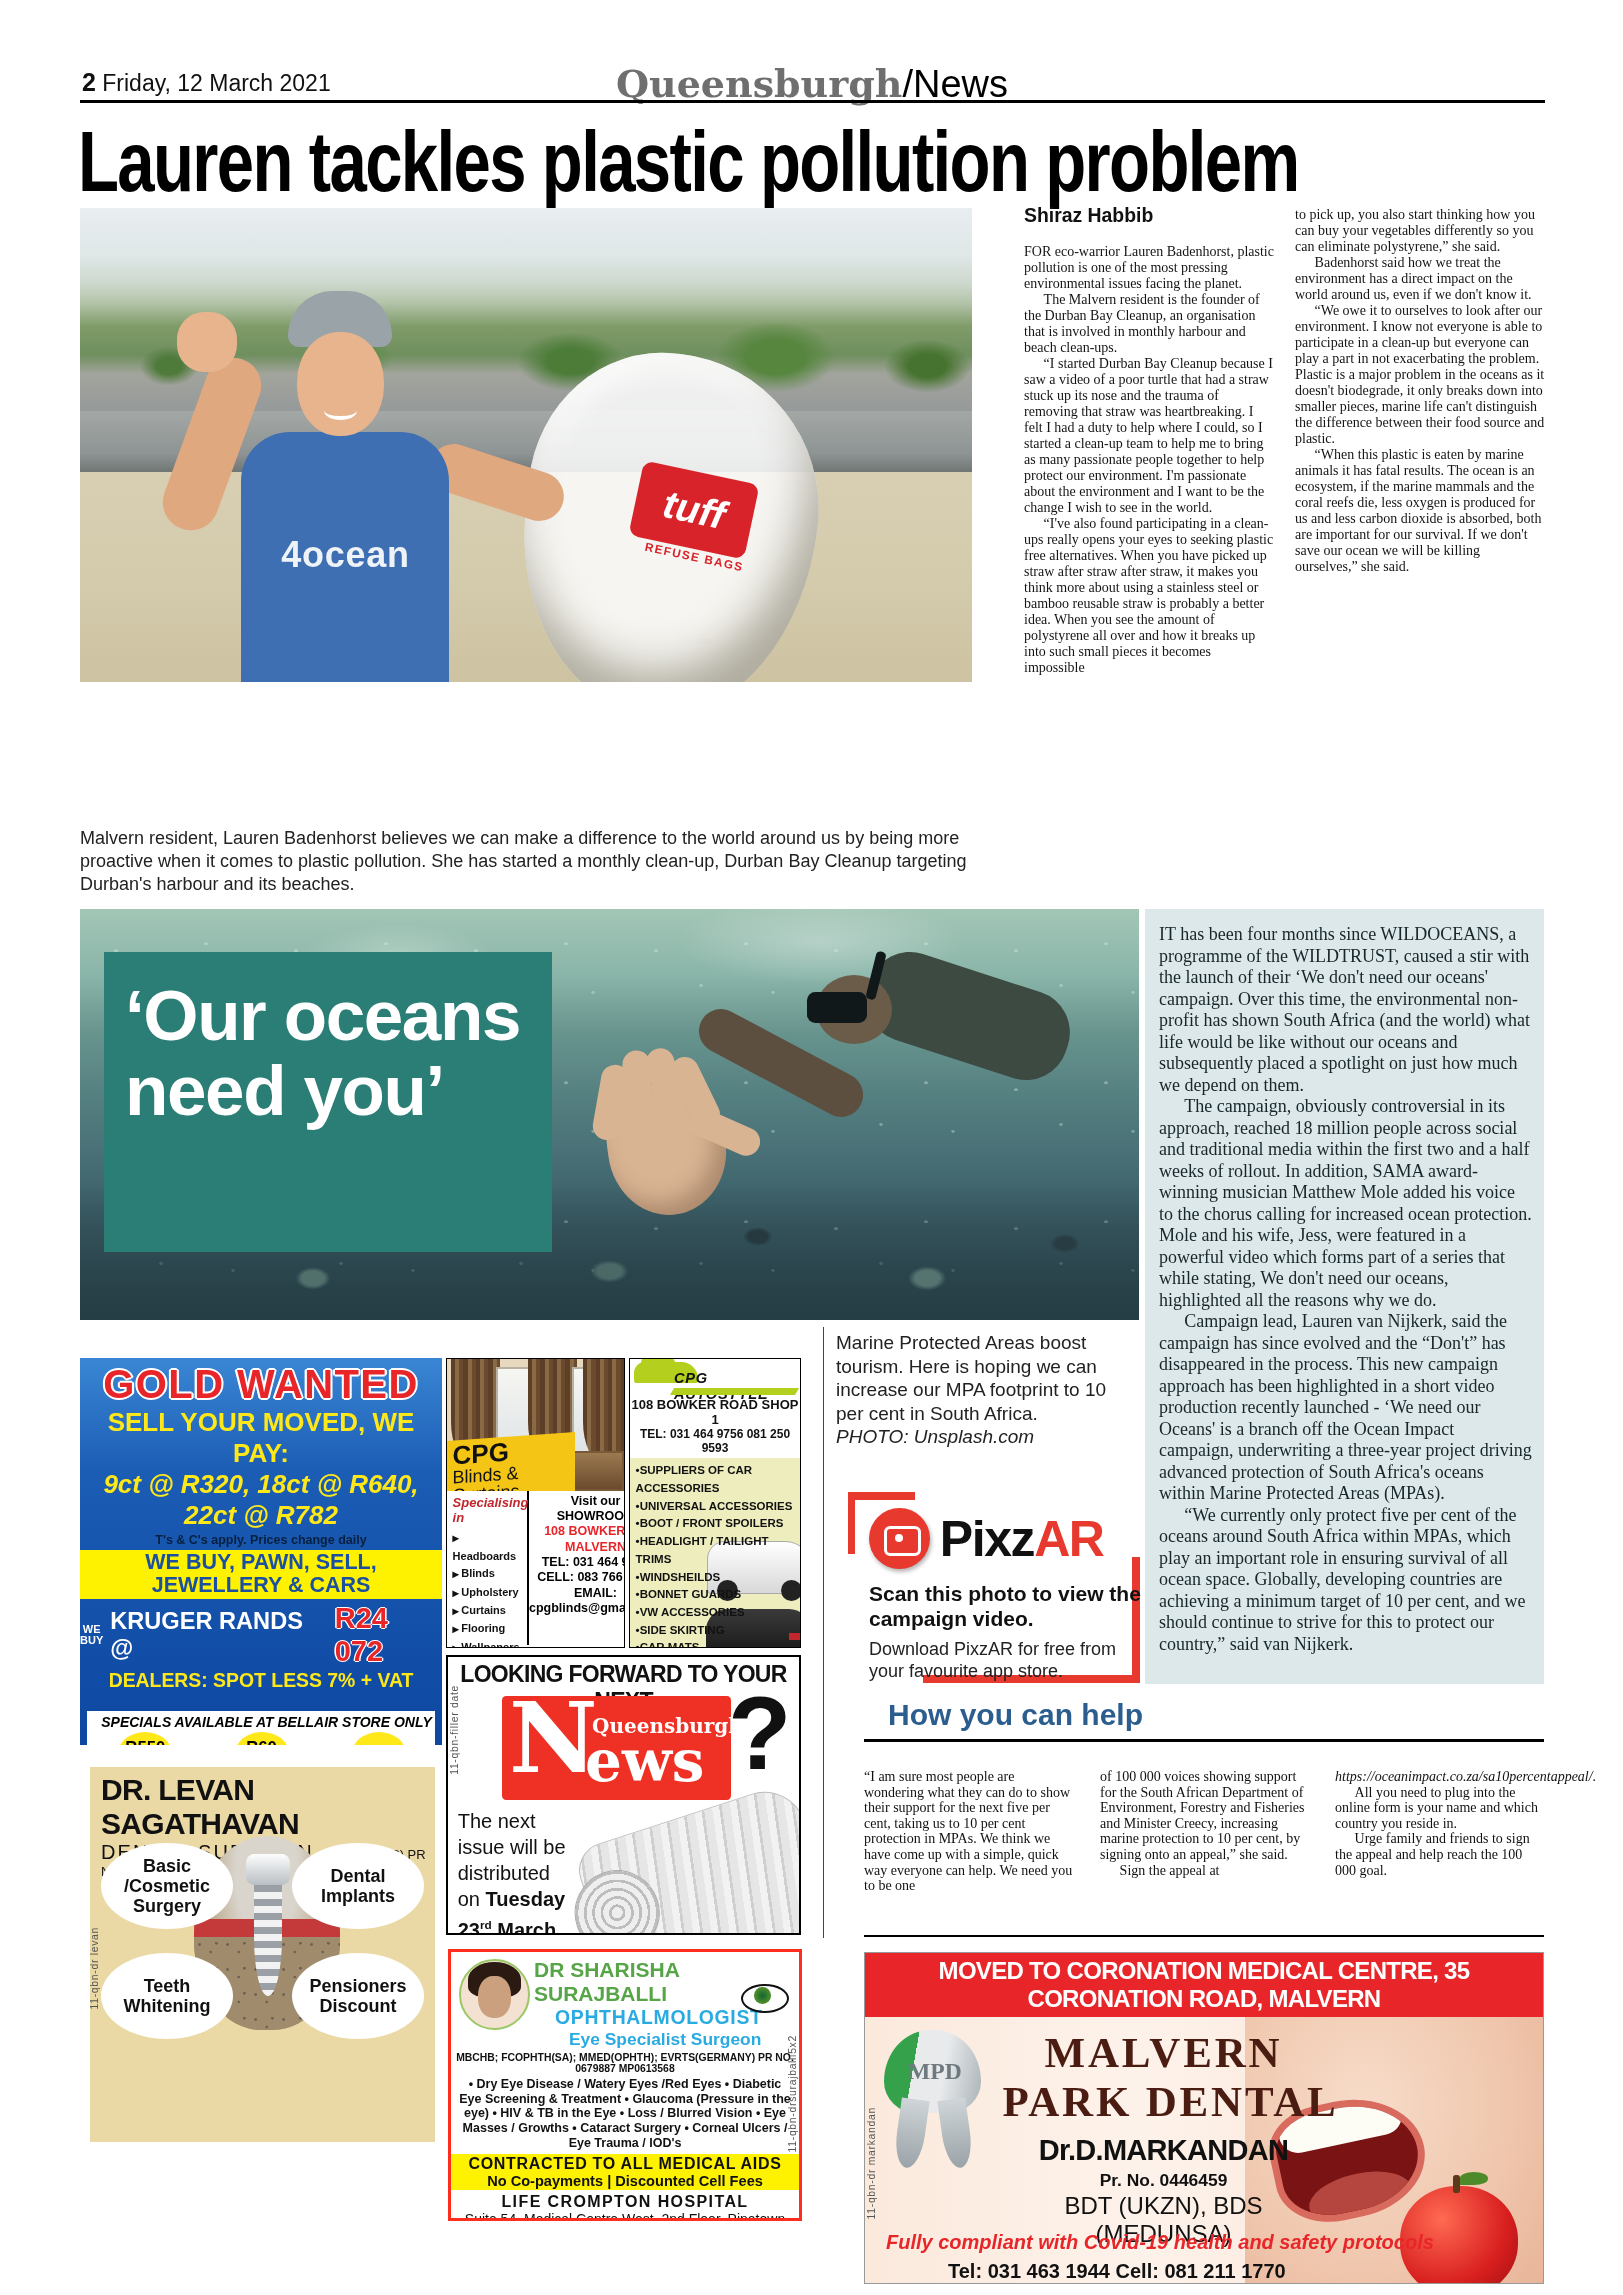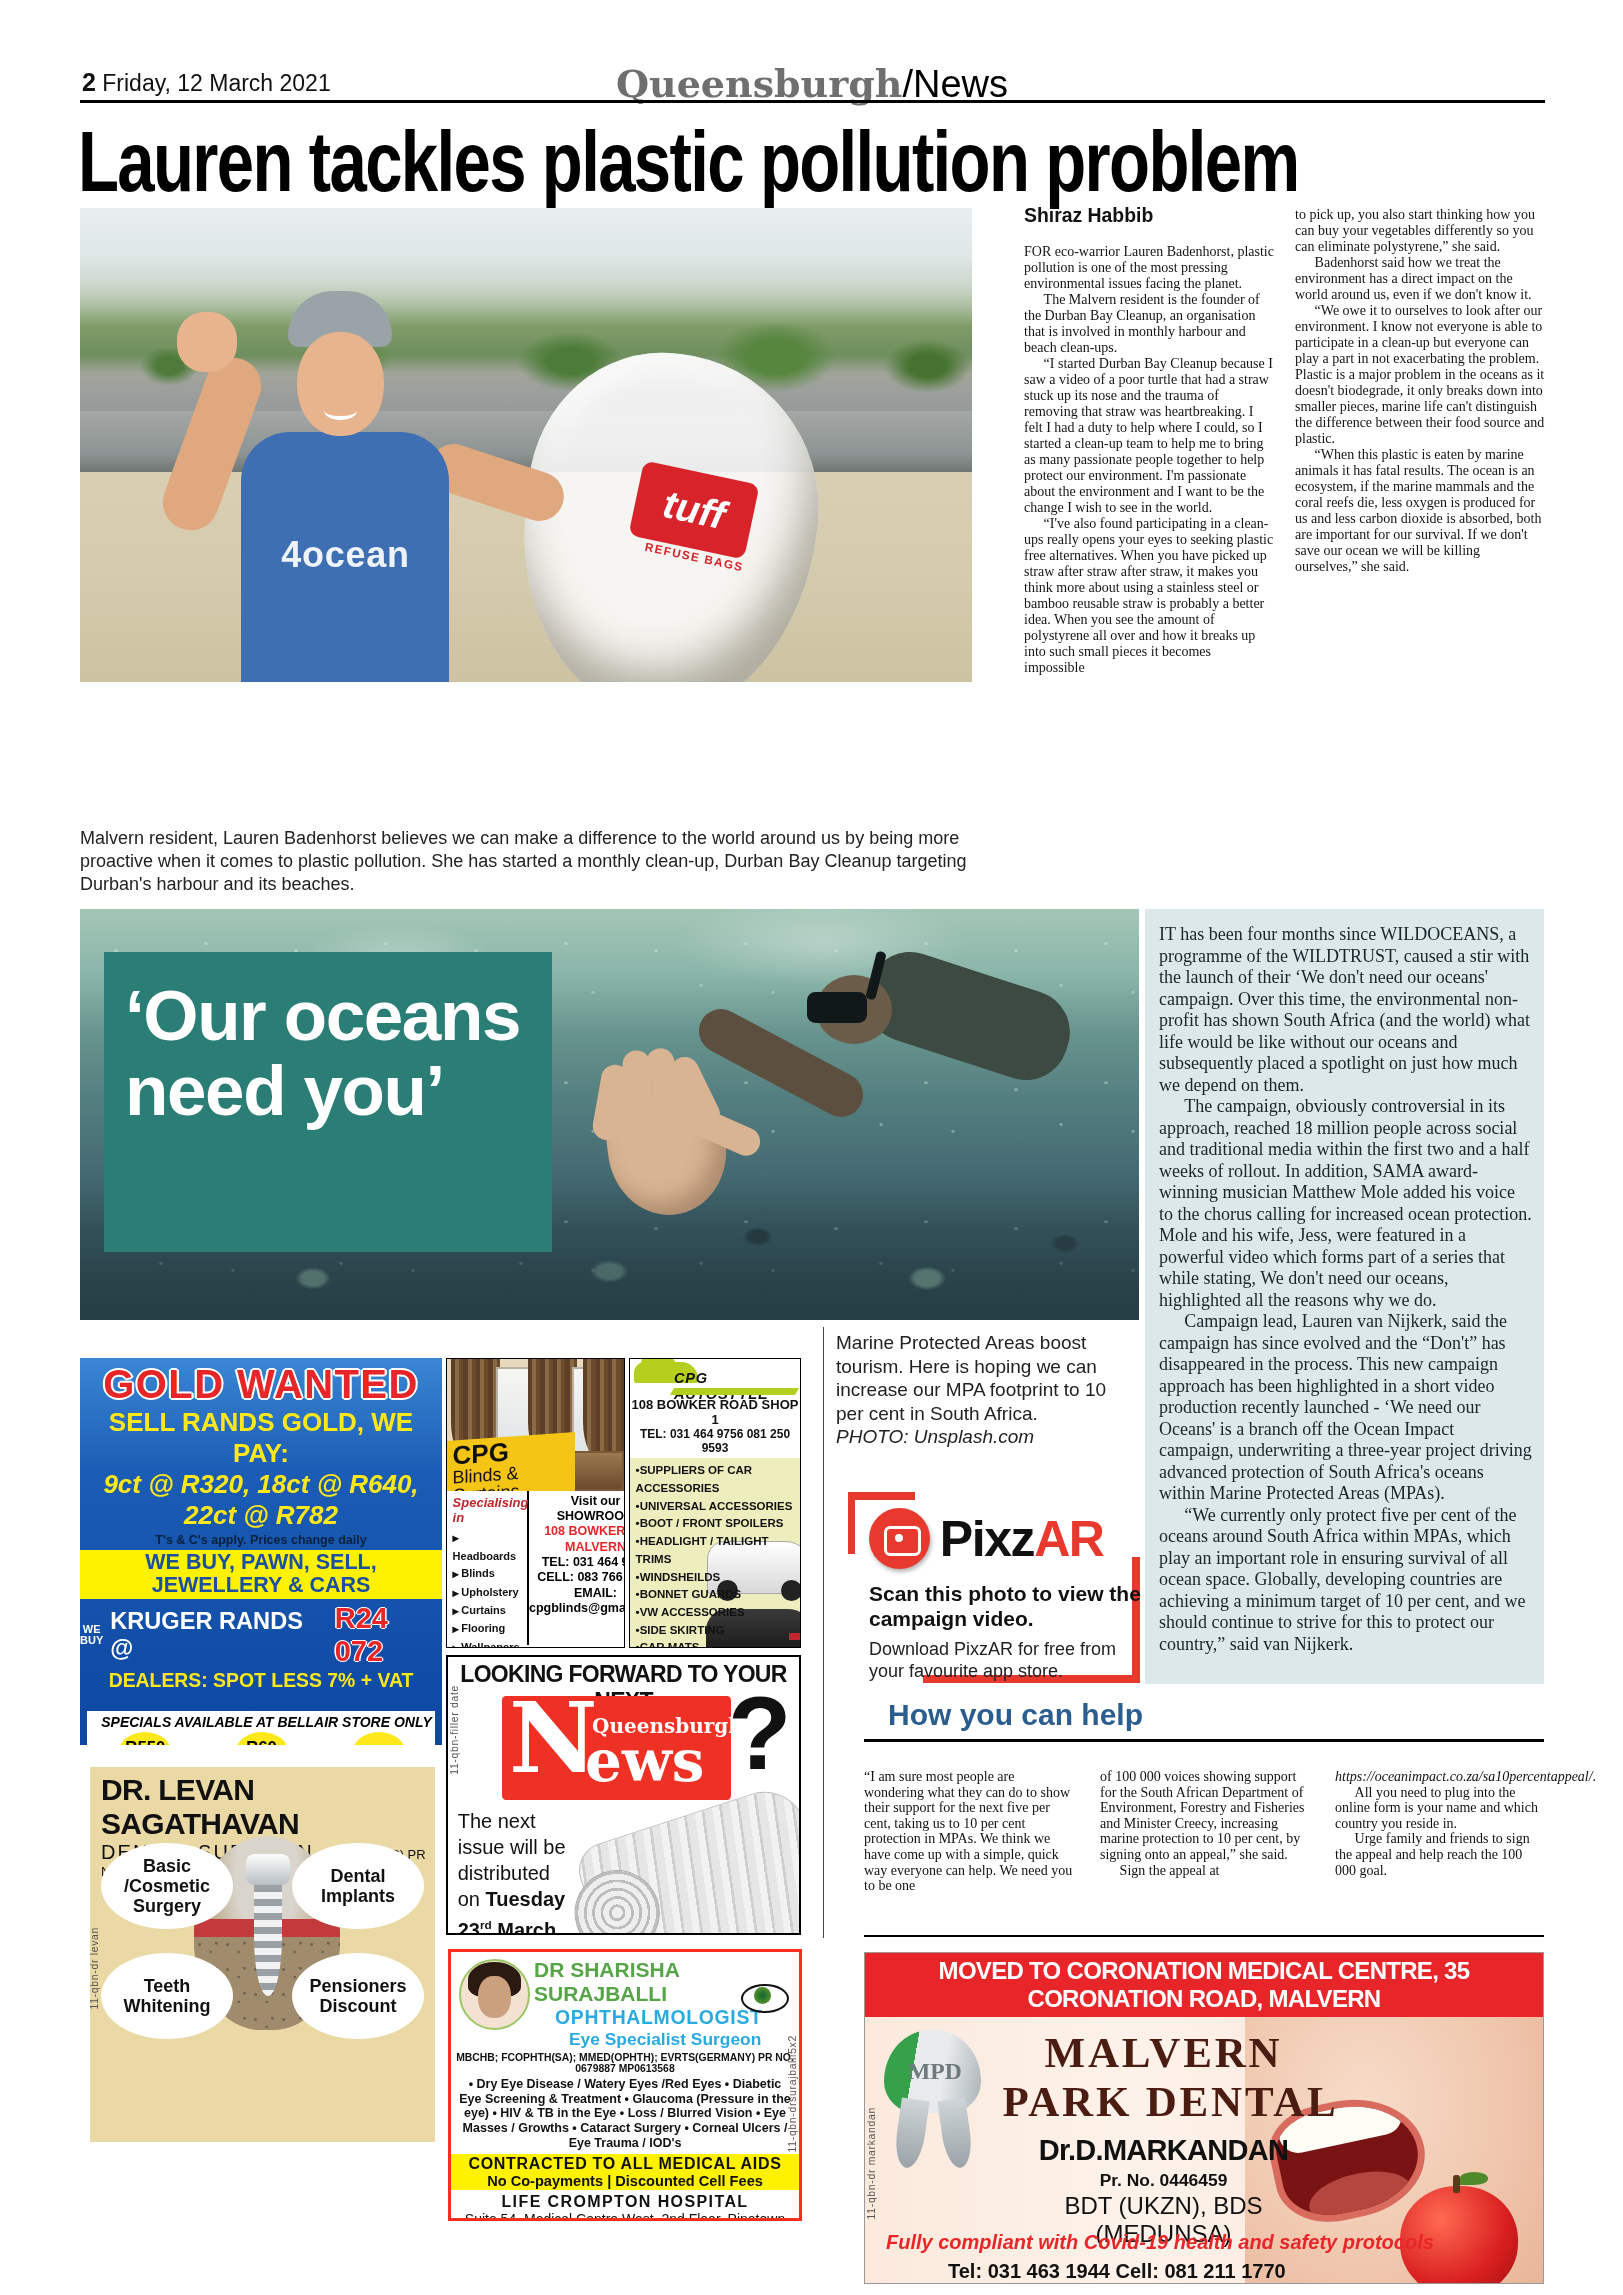--- a/index.html
+++ b/index.html
@@ -370,21 +370,21 @@
     </div>
   <div class="abs helpcol" id="help-col3">
       <p class="para">https://oceanimpact.co.za/sa10percentappeal/.</p>
       <p class="para">All you need to plug into the online form is your name and which country you reside in.</p>
       <p class="para">Urge family and friends to sign the appeal and help reach the  100 000 goal.</p>
     </div>
   <div class="abs" id="help-brule"></div>
 
   <div class="abs" id="ad-gold">
     <div id="g-title">GOLD WANTED</div>
-    <div id="g-sell">SELL RANDS GOLD, WE PAY:</div>
+    <div id="g-sell">SELL YOUR MOVED, WE PAY:</div>
     <div id="g-price">9ct @ R320, 18ct @ R640, 22ct @ R782</div>
     <div id="g-terms">T's &amp; C's apply. Prices change daily</div>
     <div id="g-band">
       <div>WE BUY, PAWN, SELL,</div>
       <div>JEWELLERY &amp; CARS</div>
     </div>
     <div id="g-kruger">
       <div class="wb">
           <div>WE</div>
           <div>BUY</div>

